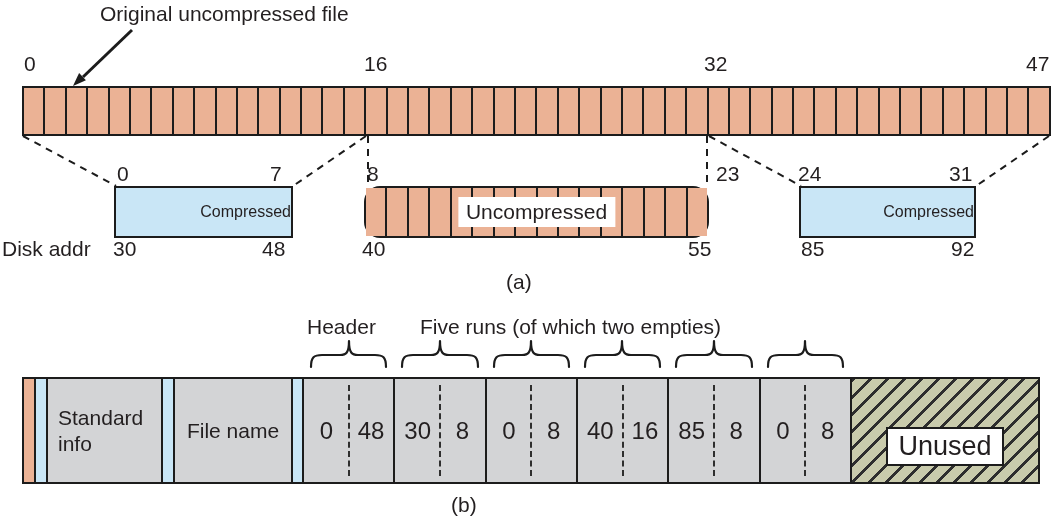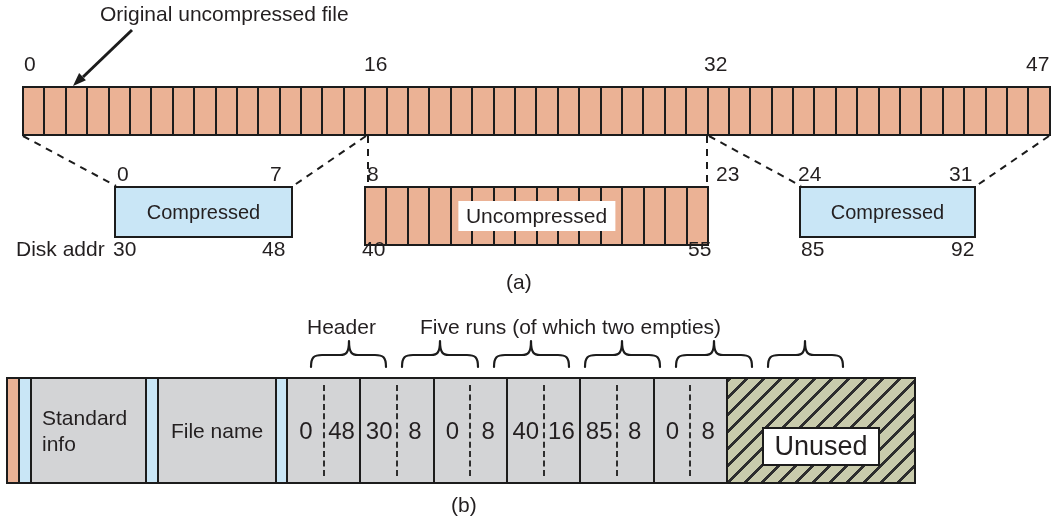--- a/index.html
+++ b/index.html
@@ -18,52 +18,52 @@
 
   .pos-pointer{left:100px;top:3px;}
   .tick-0{left:24px;top:53px;}
   .tick-16{left:364px;top:53px;}
   .tick-32{left:704px;top:53px;}
   .tick-47{left:1026px;top:53px;}
 
   .box-blue{
     position:absolute;top:186px;height:52px;background:#C9E6F6;
     border:2px solid #1c1c1c;box-sizing:border-box;
-    display:flex;align-items:center;justify-content:center;font-size:20px;
+    display:flex;align-items:center;justify-content:flex-end;font-size:16px;
   }
   .box-blue.left{left:114px;width:179px;}
   .box-blue.right{left:799px;width:177px;}
 
   .seg-mid{
-    position:absolute;left:364px;top:186px;width:345px;height:60px;
-    background:#1c1c1c;box-sizing:border-box;
+    position:absolute;left:364px;top:186px;width:345px;height:52px;
+    background:#1c1c1c;box-sizing:border-box;border-radius:16px;
   }
   .seg-cells{position:absolute;inset:0;display:flex;gap:2px;padding:2px;box-sizing:border-box;}
   .seg-cell{flex:1;background:#EBB295;}
   .seg-label{
     position:absolute;left:50%;top:50%;transform:translate(-50%,-50%);
     background:#ffffff;padding:3px 8px;font-size:21px;white-space:nowrap;
   }
 
   .n-a0{left:117px;top:163px;}  .n-a7{left:270px;top:163px;}
   .n-d30{left:113px;top:238px;} .n-d37{left:262px;top:238px;}
   .n-a8{left:367px;top:163px;}  .n-a23{left:686px;top:163px;margin-left:30px;}
   .n-d40{left:362px;top:238px;} .n-d55{left:688px;top:238px;}
   .n-a24{left:798px;top:163px;} .n-a31{left:949px;top:163px;}
   .n-d85{left:801px;top:238px;} .n-d92{left:951px;top:238px;}
-  .disk-addr{left:2px;top:238px;margin-left:14px;}
+  .disk-addr{left:2px;top:238px;}
   .cap-a{left:506px;top:271px;}
 
   
   .hdr-label{left:307px;top:316px;}
   .runs-label{left:420px;top:316px;}
   .cap-b{left:451px;top:494px;}
 
   .record{
-    position:absolute;left:6px;top:377px;width:910px;height:107px;
+    position:absolute;left:22px;top:377px;width:1018px;height:107px;
     background:#1c1c1c;display:flex;gap:2px;padding:2px;box-sizing:border-box;
   }
   .rc{height:100%;box-sizing:border-box;}
   .rc-salmon{width:10px;background:#EBB295;}
   .rc-blue{width:10px;background:#C9E6F6;}
   .rc-blue-thin{width:9px;background:#C9E6F6;}
   .rc-std{
     width:113px;background:#D3D4D6;font-size:21px;line-height:26px;
     display:flex;align-items:center;padding-left:10px;
   }

